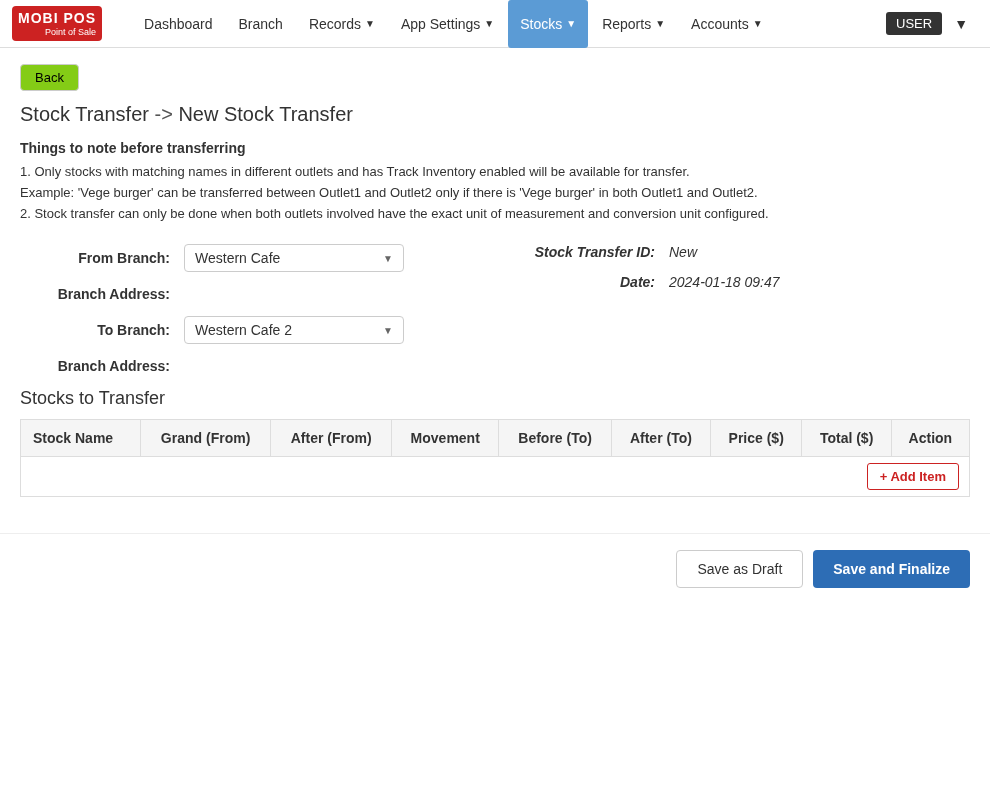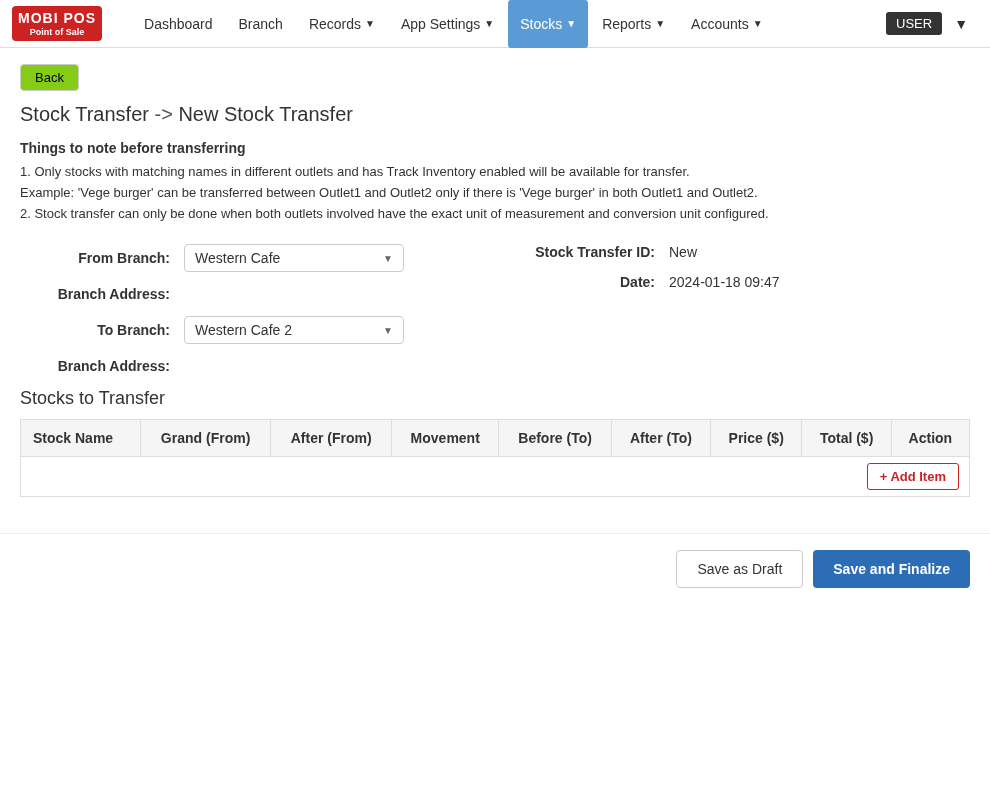--- a/index.html
+++ b/index.html
@@ -24,21 +24,21 @@
       color: #fff;
       font-weight: bold;
       font-size: 13px;
       padding: 4px 6px;
       border-radius: 4px;
       margin-right: 6px;
       line-height: 1.2;
       text-align: center;
     }
     .brand-logo .brand-name { font-size: 14px; font-weight: 900; letter-spacing: 1px; }
-    .brand-logo .brand-sub { font-size: 9px; font-weight: bold; }
+    .brand-logo .brand-sub { font-size: 9px; font-weight: normal; text-align: right; }
     .nav-links {
       display: flex;
       align-items: center;
       gap: 2px;
       flex: 1;
     }
     .nav-item {
       padding: 0 12px;
       height: 48px;
       display: flex;
@@ -235,21 +235,21 @@
       cursor: pointer;
       font-size: 14px;
       font-weight: bold;
     }
 
     .two-col-form {
       display: flex;
       gap: 0;
     }
     .col-left { flex: 1; }
-    .col-right { flex: 1; }
+    .col-right { flex: 1; font-style: italic; }
   </style>
 </head>
 <body>
 
 <nav class="navbar">
   <div class="navbar-brand">
     <div class="brand-logo">
       <div class="brand-name">MOBI POS</div>
       <div class="brand-sub">Point of Sale</div>
     </div>

